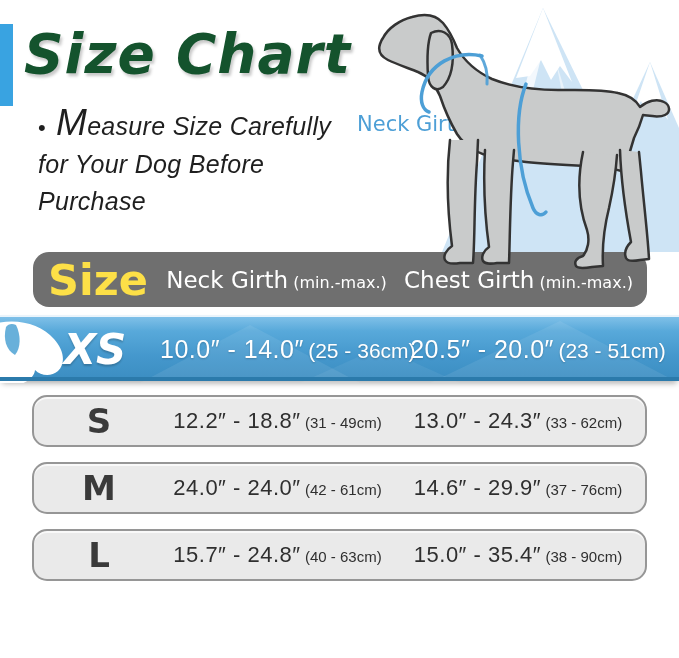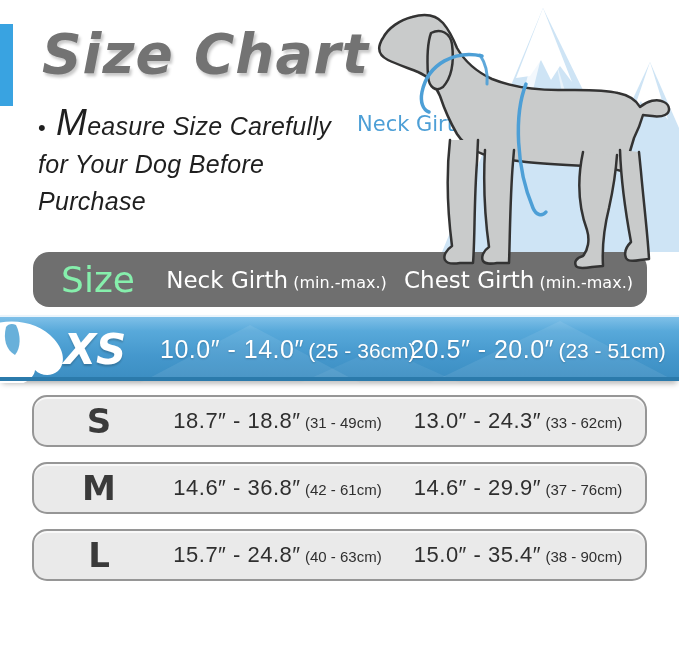--- a/index.html
+++ b/index.html
@@ -3,23 +3,23 @@
 <meta charset="utf-8">
 <style>
   html,body{margin:0;padding:0;background:#fff;}
   .canvas{
     position:relative;width:679px;height:658px;background:#ffffff;
     overflow:hidden;font-family:"Liberation Sans",sans-serif;
   }
   
   .accent-bar{position:absolute;left:0;top:24px;width:13px;height:82px;background:#39A3E1;}
   .page-title{
-    position:absolute;left:42px;top:22px;width:330px;
+    position:absolute;left:24px;top:22px;width:330px;
     font-family:"DejaVu Sans",sans-serif;font-size:55px;font-weight:bold;font-style:italic;
-    color:#737373;letter-spacing:1px;text-shadow:2px 3px 3px #c9c9c9;white-space:nowrap;
+    color:#14532d;letter-spacing:1px;text-shadow:2px 3px 3px #c9c9c9;white-space:nowrap;
   }
   .note{
     position:absolute;left:38px;top:104px;width:300px;
     font-style:italic;font-size:25px;line-height:37px;color:#1f1f1f;letter-spacing:.3px;
   }
   .note .bullet{font-style:normal;margin-right:10px;font-size:22px;}
   .note .lead-cap{font-size:37px;}
   
   .scene{position:absolute;left:330px;top:0;width:349px;height:312px;}
   .girth-label{
@@ -28,21 +28,21 @@
   }
   .neck-label{left:357px;top:112px;}
   .chest-label{left:514px;top:119px;}
   
   .grid3{display:grid;grid-template-columns:130px 227px 1fr;align-items:center;}
   .header-bar{
     position:absolute;left:33px;top:252px;width:614px;height:55px;border-radius:16px;
     background:#6F6F6F;z-index:1;
   }
   .cell{text-align:center;}
-  .hdr-size{font-family:"DejaVu Sans",sans-serif;font-size:36px;font-weight:normal;color:#86efac;}
+  .hdr-size{font-family:"DejaVu Sans",sans-serif;font-size:43px;font-weight:bold;color:#fde047;}
   .hdr-girth{color:#fff;font-family:"DejaVu Sans",sans-serif;font-weight:normal;white-space:nowrap;}
   .hdr-girth .big{font-size:23px;}
   .hdr-girth .small{font-size:16px;}
   .scene{z-index:2;}
   
   .xs-band{
     position:absolute;left:0;top:315px;width:679px;height:66px;box-sizing:border-box;
     background:linear-gradient(180deg,#7FC0E8 0%,#58A9DA 22%,#4598CD 60%,#3B8DC1 100%);
     border-top:2px solid #eaf4fb;
     box-shadow:0 4px 6px -2px rgba(0,0,0,.35);
@@ -147,33 +147,33 @@
       <span class="in">20.5″ - 20.0″</span>
       <span class="cm">(23 - 51cm)</span>
     </div>
     <div class="band-bottom"></div>
   </div>
 
   <div class="rows">
   <div class="size-row grid3">
     <div class="cell size-letter">S</div>
     <div class="cell value">
-      <span class="in">18.7″ - 18.8″</span>
+      <span class="in">12.2″ - 18.8″</span>
       <span class="cm">(31 - 49cm)</span>
     </div>
     <div class="cell value">
       <span class="in">13.0″ - 24.3″</span>
       <span class="cm">(33 - 62cm)</span>
     </div>
   </div>
 
   <div class="size-row grid3">
     <div class="cell size-letter">M</div>
     <div class="cell value">
-      <span class="in">14.6″ - 36.8″</span>
+      <span class="in">24.0″ - 24.0″</span>
       <span class="cm">(42 - 61cm)</span>
     </div>
     <div class="cell value">
       <span class="in">14.6″ - 29.9″</span>
       <span class="cm">(37 - 76cm)</span>
     </div>
   </div>
 
   <div class="size-row grid3">
     <div class="cell size-letter">L</div>

